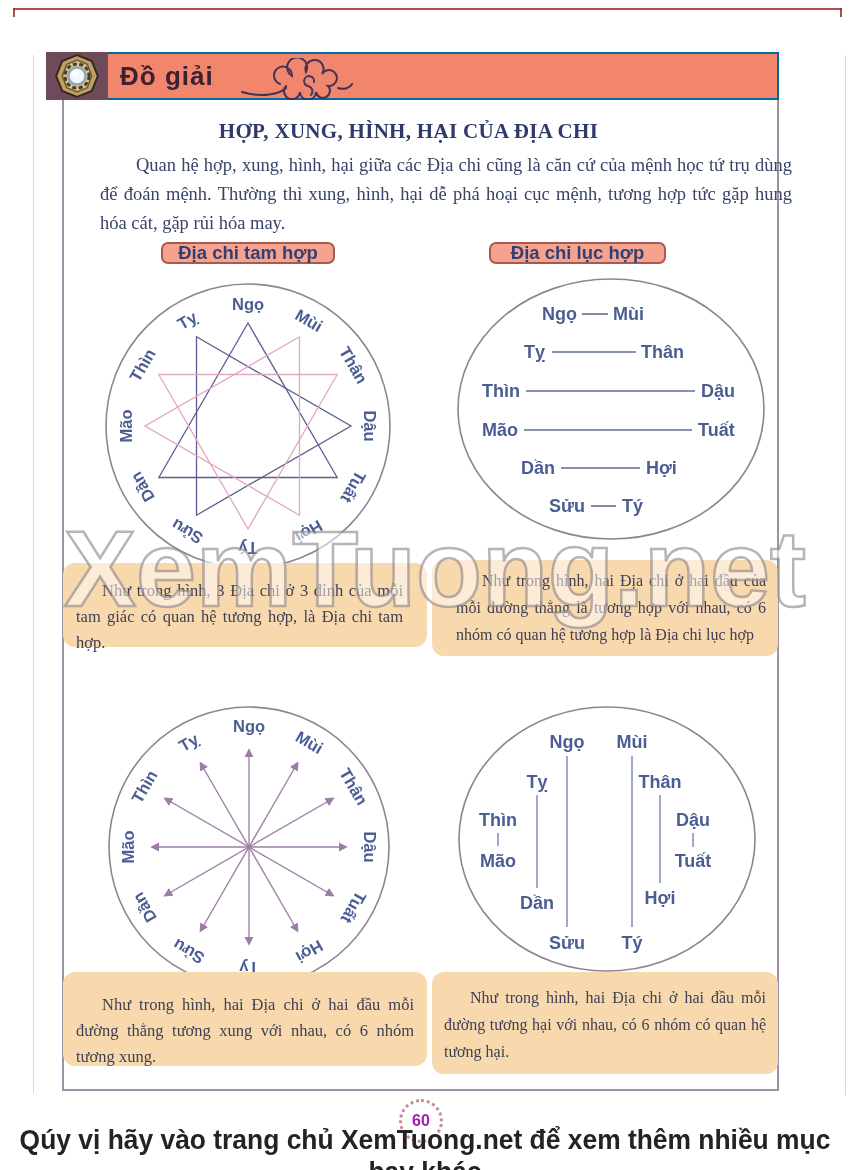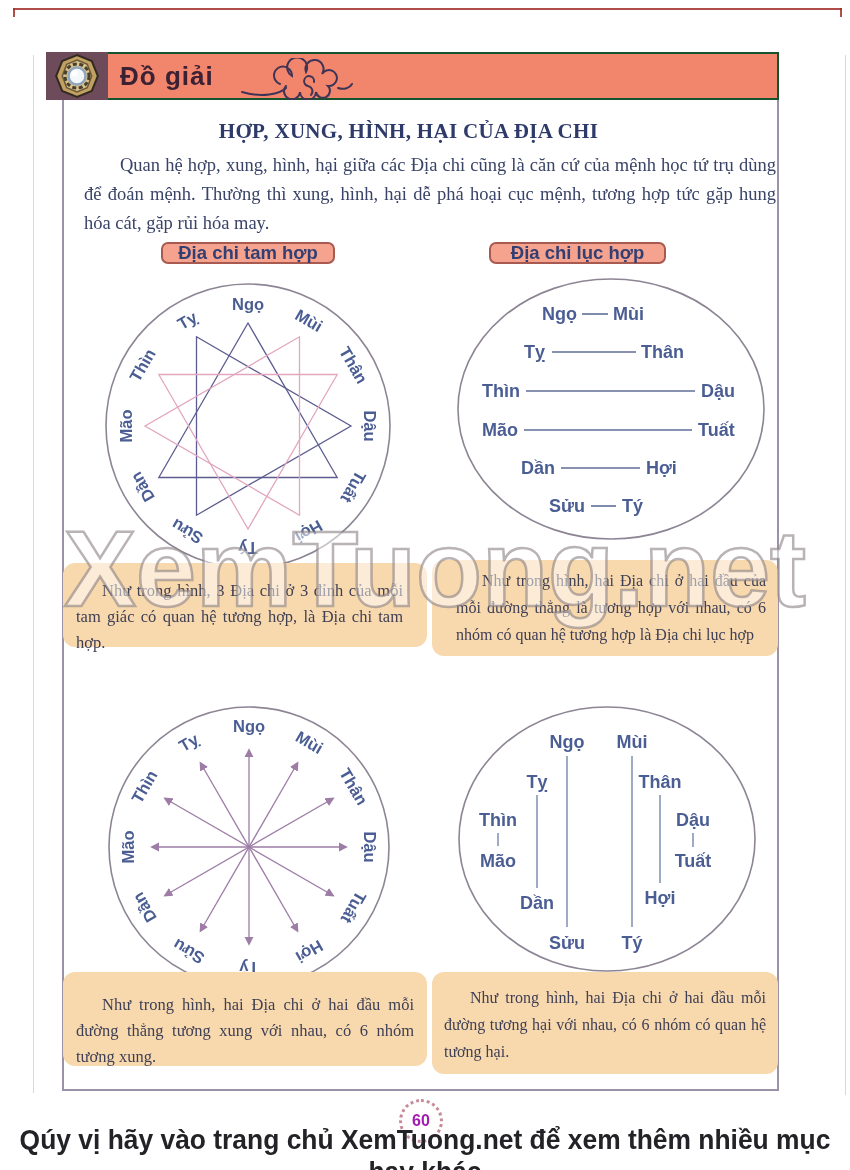--- a/index.html
+++ b/index.html
@@ -7,32 +7,32 @@
         font-family:"Liberation Serif",serif;}
   .abs{position:absolute;}
 
   
   .topline{left:13px;top:8px;width:829px;height:2px;background:#a23029;opacity:.85;}
   .topline-tick{width:2px;height:9px;background:#a23029;opacity:.85;}
   .edge{width:1px;background:#d9d6dc;}
 
   
   .header-bar{left:46px;top:52px;width:733px;height:48px;background:#f2866c;
-              border:2px solid #14532d;box-sizing:border-box;display:flex;align-items:center;}
+              border:2px solid #0369a1;box-sizing:border-box;display:flex;align-items:center;}
   .header-title{margin-left:72px;font-family:"Liberation Sans",sans-serif;font-weight:bold;
                 font-size:26px;color:#3b2133;letter-spacing:1px;}
   .bagua{left:46px;top:52px;width:62px;height:48px;}
 
   
   .frame{left:62px;top:100px;width:717px;height:991px;box-sizing:border-box;
          border-left:2px solid #9c92a8;border-right:2px solid #9c92a8;border-bottom:2px solid #9c92a8;}
 
   .title{left:62px;top:117px;width:689px;text-align:center;font-weight:bold;font-size:21px;
          color:#2e3a69;letter-spacing:.3px;margin:2px;}
-  .intro{left:84px;top:151px;width:692px;font-size:18.5px;line-height:29px;color:#394367;
+  .intro{left:100px;top:151px;width:692px;font-size:18.5px;line-height:29px;color:#394367;
          text-align:justify;text-indent:36px;margin:0;}
 
   
   .secbox{box-sizing:border-box;height:22px;background:#f5a38e;border:2px solid #a85a50;
           border-radius:7px;color:#333f72;font-family:"Liberation Sans",sans-serif;
           font-weight:bold;font-size:18.5px;display:flex;align-items:center;justify-content:center;
           padding:0 8px;white-space:nowrap;}
 
   
   .capbox{box-sizing:border-box;background:#f8d9ae;border-radius:12px;color:#3e3e55;

